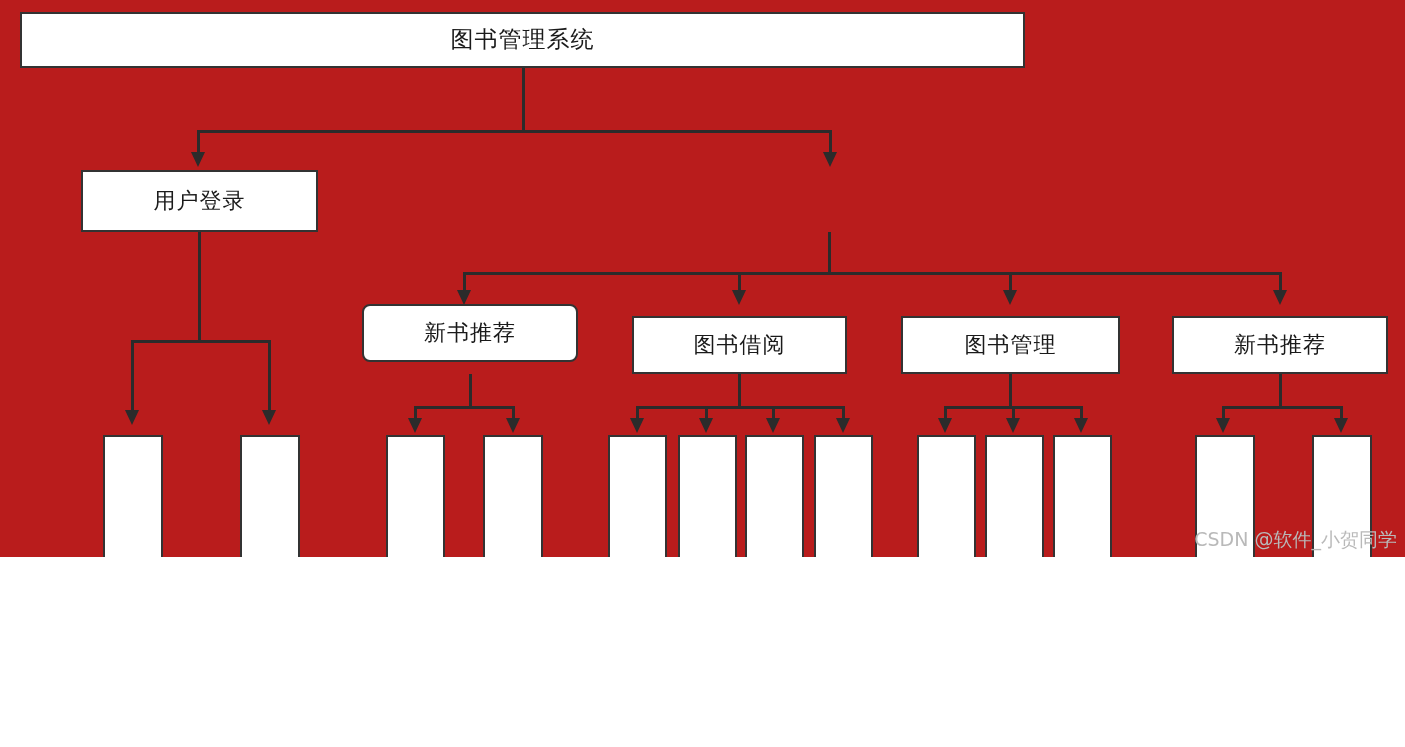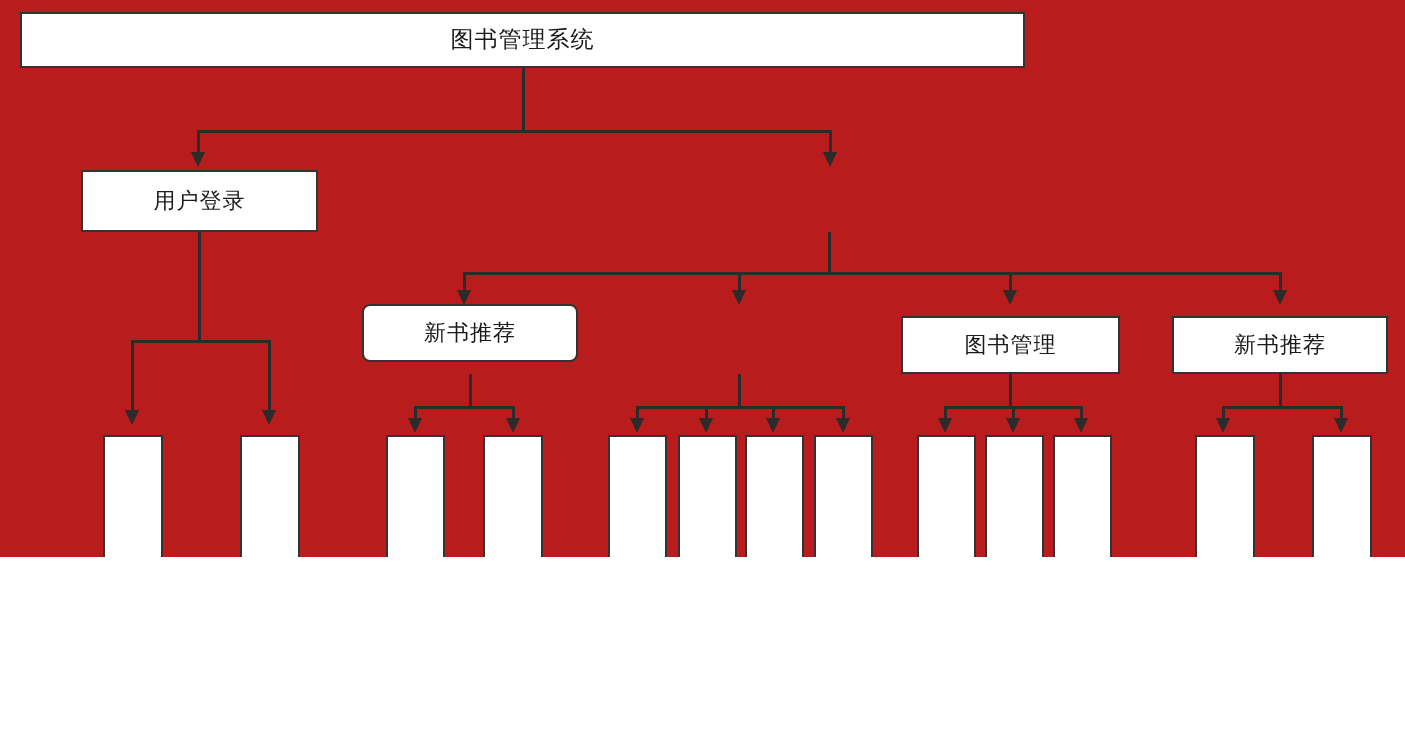--- a/index.html
+++ b/index.html
@@ -123,20 +123,23 @@
   <div class="arrow" style="left:732px; top:290px;"></div>
 
   <div class="edge vline" style="left:1009px; top:272px; height:20px;"></div>
   <div class="arrow" style="left:1003px; top:290px;"></div>
 
   <div class="edge vline" style="left:1279px; top:272px; height:20px;"></div>
   <div class="arrow" style="left:1273px; top:290px;"></div>
 
   <div class="node h" style="left:362px; top:304px; width:216px; height:58px;border-radius:8px;">
     <span>新书推荐</span>
+  </div>
+  <div class="node h" style="left:632px; top:316px; width:215px; height:58px;">
+    <span>图书借阅</span>
   </div>
   <div class="node h" style="left:901px; top:316px; width:219px; height:58px;">
     <span>图书管理</span>
   </div>
   <div class="node h" style="left:1172px; top:316px; width:216px; height:58px;">
     <span>新书推荐</span>
   </div>
 
   <div class="edge vline" style="left:469px; top:374px; height:34px;"></div>
   <div class="edge hline" style="left:414px; top:406px; width:100px;"></div>
@@ -209,14 +212,15 @@
     <span class="vtext">确认归还（管理员）</span>
   </div>
 
   <div class="node v" style="left:1195px; top:435px; width:60px; height:300px;">
     <span class="vtext">新增借阅记录</span>
   </div>
   <div class="node v" style="left:1312px; top:435px; width:60px; height:300px;">
     <span class="vtext">查询借阅记录</span>
   </div>
 
+  <div id="watermark">CSDN @软件_小贺同学</div>
 
 </div>
 
 </body></html>

